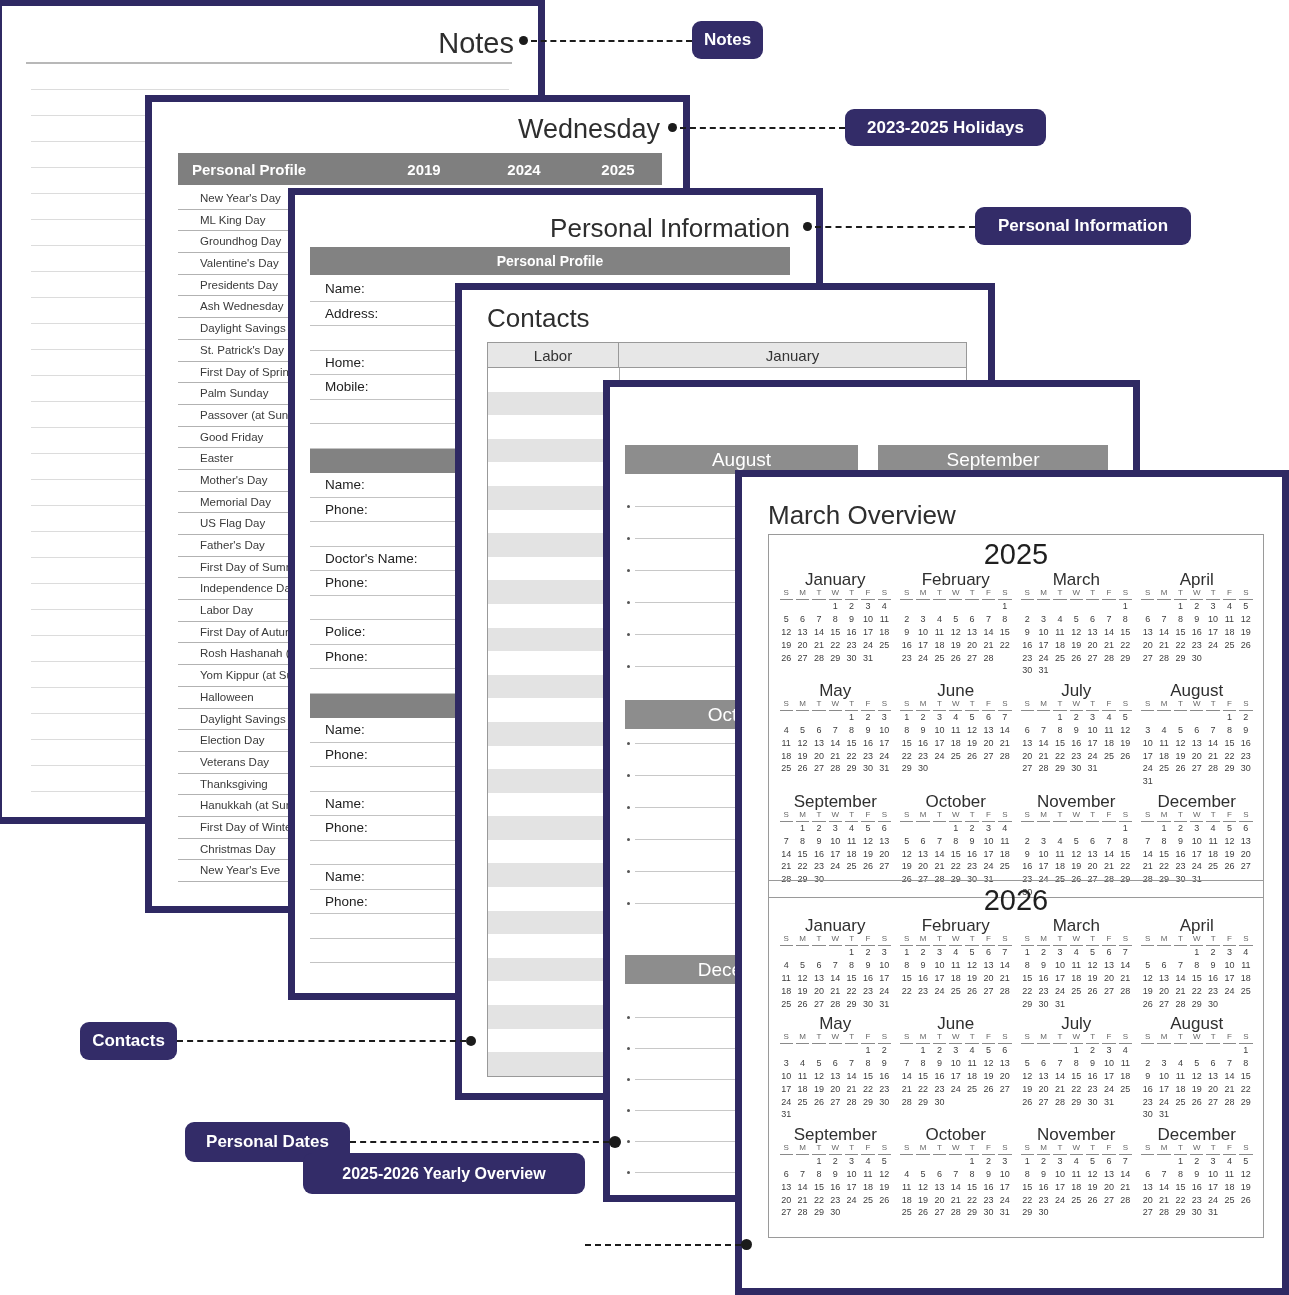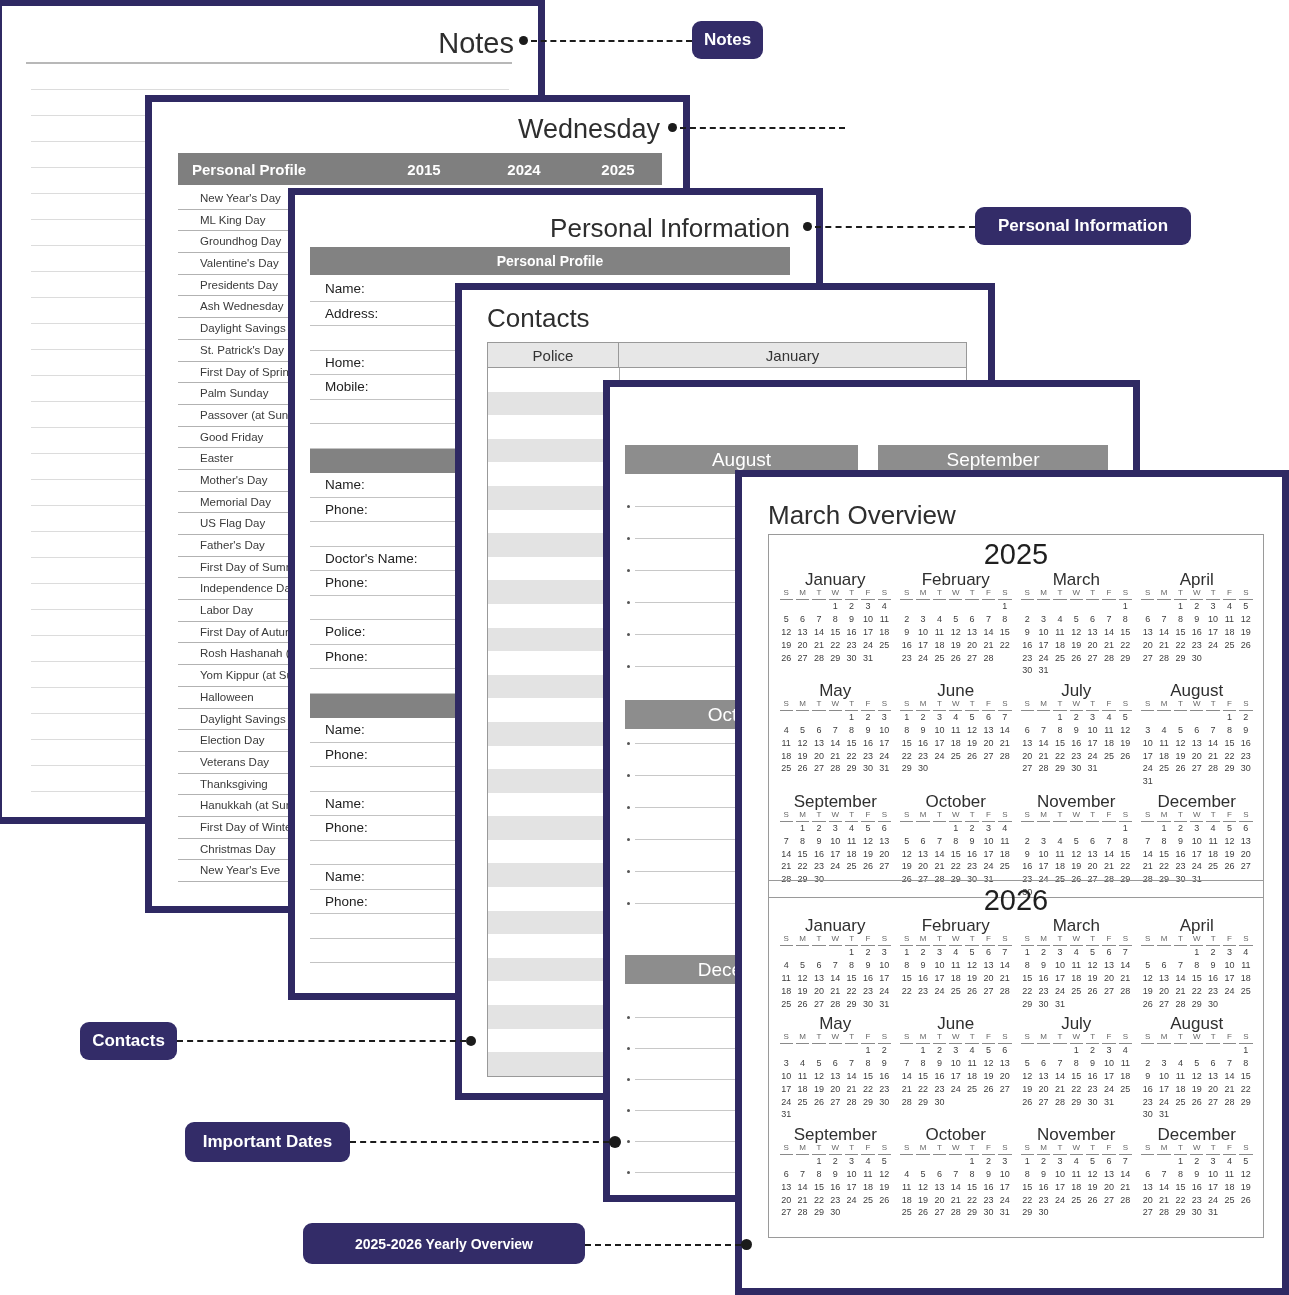--- a/index.html
+++ b/index.html
@@ -70,21 +70,21 @@
   .cal-days{display:grid;grid-template-columns:repeat(7,1fr);grid-auto-rows:12.8px;
             font-size:9px;color:#3d3d3d;align-items:center;}
   
   .callout{position:absolute;background:#332c68;color:#fff;font-weight:bold;font-size:17px;
            border-radius:9px;display:flex;align-items:center;justify-content:center;z-index:10;white-space:nowrap;}
   #co-notes{left:692px;top:21px;width:71px;height:38px;}
   #co-holidays{left:845px;top:109px;width:201px;height:37px;}
   #co-personal{left:975px;top:207px;width:216px;height:38px;}
   #co-contacts{left:80px;top:1022px;width:97px;height:38px;}
   #co-important{left:185px;top:1122px;width:165px;height:40px;}
-  #co-yearly{left:303px;top:1223px;width:282px;height:41px;font-size:14px;}
+  #co-yearly{left:303px;top:1153px;width:282px;height:41px;font-size:16px;}
   .dash{position:absolute;border-top:2px dashed #1b1b1b;z-index:9;}
   .cdot{position:absolute;background:#1b1b1b;border-radius:50%;z-index:9;}
   #dash-notes{left:531px;top:40px;width:161px;}
   #dot-notes{left:519px;top:36px;width:9px;height:9px;}
   #dash-holidays{left:680px;top:127px;width:165px;}
   #dot-holidays{left:668px;top:123px;width:9px;height:9px;}
   #dash-personal{left:815px;top:226px;width:160px;}
   #dot-personal{left:803px;top:222px;width:9px;height:9px;}
   #dash-contacts{left:177px;top:1040px;width:289px;}
   #dot-contacts{left:466px;top:1036px;width:10px;height:10px;}
@@ -130,21 +130,21 @@
         <div class="note-line" style="top: 733px;"></div>
         <div class="note-line" style="top: 759px;"></div>
         <div class="note-line" style="top: 785px;"></div>
       </div>
   </div>
 
   <div class="page" id="holidays-page">
     <div class="page-title" id="holidays-title">Wednesday</div>
     <div class="hol-bar">
       <span class="hb-label">Personal Profile</span>
-      <span class="hb-year">2015</span>
+      <span class="hb-year">2019</span>
       <span class="hb-year">2024</span>
       <span class="hb-year">2025</span>
     </div>
     <div id="holiday-rows">
         <div class="holiday-row">New Year's Day</div>
         <div class="holiday-row">ML King Day</div>
         <div class="holiday-row">Groundhog Day</div>
         <div class="holiday-row">Valentine's Day</div>
         <div class="holiday-row">Presidents Day</div>
         <div class="holiday-row">Ash Wednesday</div>
@@ -211,21 +211,21 @@
         <div class="p-row">Phone:</div>
         <div class="p-row"></div>
         <div class="p-row"></div>
       </div>
   </div>
 
   <div class="page" id="contacts-page">
     <div class="page-title" id="contacts-title">Contacts</div>
     <div id="contacts-table">
       <div id="contacts-head">
-        <div class="c-cell">Police</div>
+        <div class="c-cell">Labor</div>
         <div class="c-cell">January</div>
       </div>
       <div id="contacts-body">
         <div id="contacts-divider"></div>
       <div class="contact-row"></div>
           <div class="contact-row alt"></div>
           <div class="contact-row"></div>
           <div class="contact-row alt"></div>
           <div class="contact-row"></div>
           <div class="contact-row alt"></div>
@@ -1458,18 +1458,19 @@
   <div class="cdot" id="dot-personal"></div>
   <div class="dash" id="dash-personal"></div>
   <div class="cdot" id="dot-contacts"></div>
   <div class="dash" id="dash-contacts"></div>
   <div class="cdot" id="dot-important"></div>
   <div class="dash" id="dash-important"></div>
   <div class="cdot" id="dot-yearly"></div>
   <div class="dash" id="dash-yearly"></div>
 
   <div class="callout" id="co-notes">Notes</div>
+  <div class="callout" id="co-holidays">2023-2025 Holidays</div>
   <div class="callout" id="co-personal">Personal Information</div>
   <div class="callout" id="co-contacts">Contacts</div>
-  <div class="callout" id="co-important">Important Dates</div>
+  <div class="callout" id="co-important">Personal Dates</div>
   <div class="callout" id="co-yearly">2025-2026 Yearly Overview</div>
 
 </div>
 
 </body></html>

